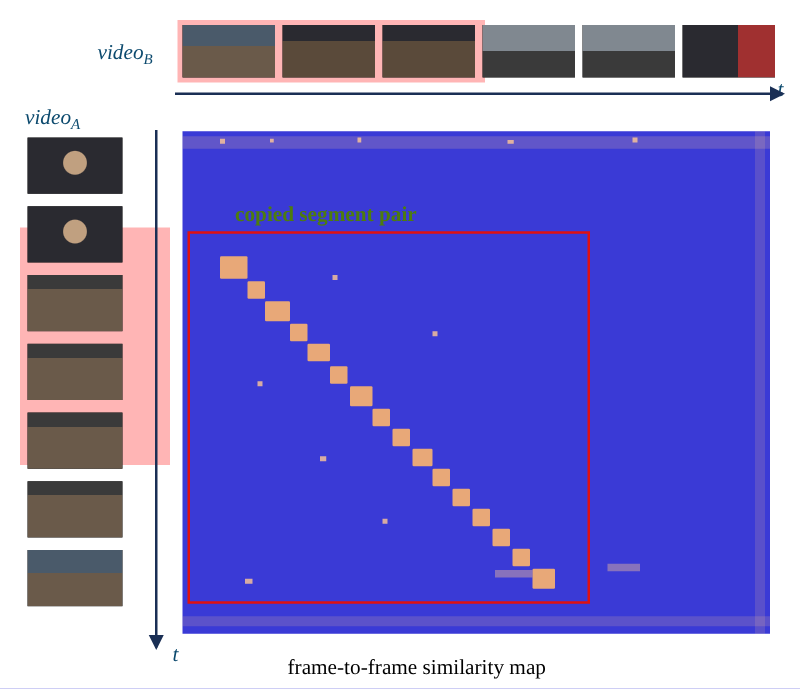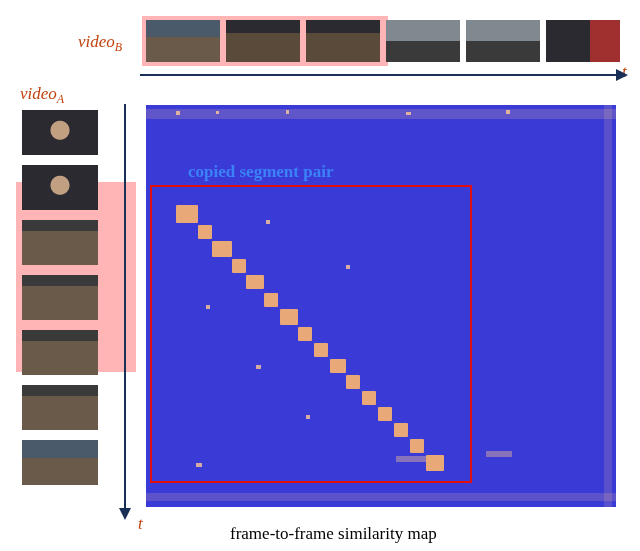--- a/index.html
+++ b/index.html
@@ -7,21 +7,21 @@
     width: 640px;
     height: 551px;
     background: #fff;
     font-family: "Times New Roman", serif;
     position: relative;
     overflow: hidden;
   }
   .label {
     position: absolute;
     font-size: 17px;
-    color: #c2410c;
+    color: #0c4a6e;
     font-style: italic;
   }
   .label sub { font-style: italic; font-size: 12px; }
 
   
   .top-strip {
     position: absolute;
     top: 20px; left: 146px;
     display: flex;
     gap: 6px;
@@ -108,21 +108,21 @@
   .copied-box {
     position: absolute;
     top: 185px; left: 150px;
     width: 322px; height: 298px;
     border: 2px solid #e01010;
   }
 
   .copied-label {
     position: absolute;
     top: 162px; left: 188px;
-    color: #3b82f6;
+    color: #4d7c0f;
     font-weight: bold;
     font-size: 17px;
   }
 
   .caption {
     position: absolute;
     top: 524px; left: 230px;
     font-size: 17px;
     color: #000;
   }

